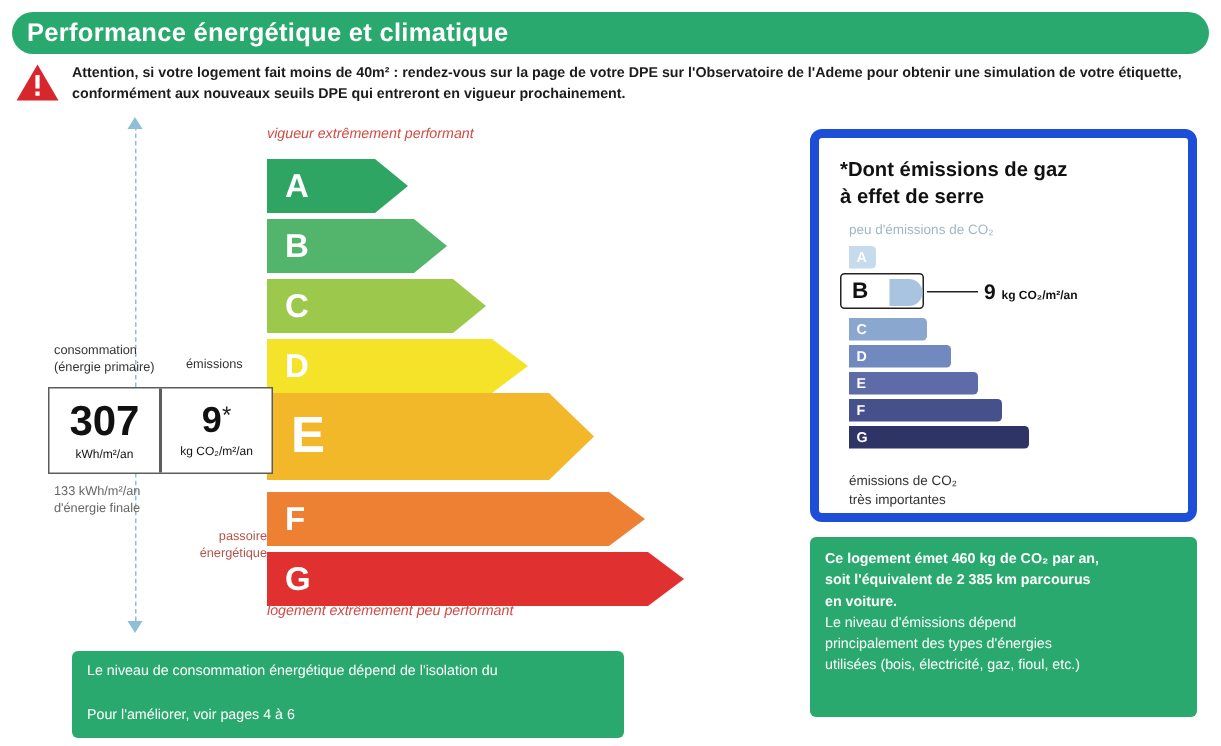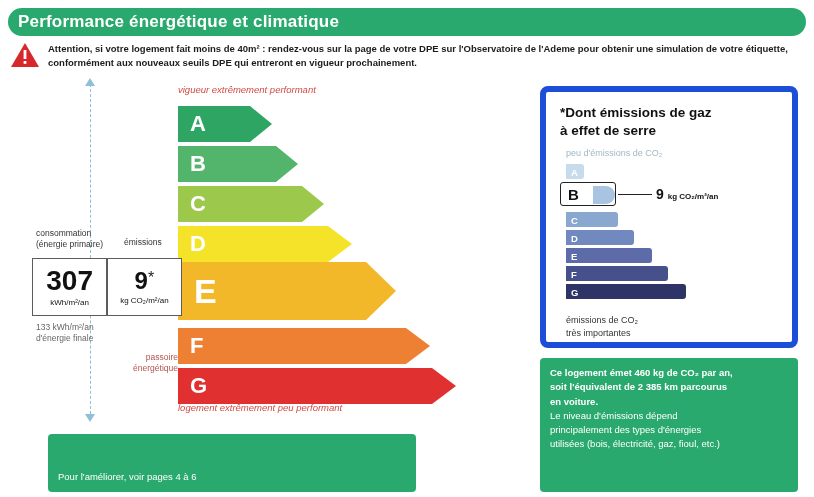--- a/index.html
+++ b/index.html
@@ -135,21 +135,21 @@
     position:absolute;left:7px;top:50%;transform:translateY(-50%);font-size:15px;font-weight:bold;color:#111;
   }
   .ges-connect{position:absolute;height:1px;background:#222;}
   .ges-value{
     position:absolute;font-size:14px;font-weight:bold;color:#111;
   }
   .ges-value .u{font-size:8px;font-weight:bold;}
 
   
   .greenbox-right{
-    position:absolute;left:540px;top:358px;width:258px;height:134px;
+    position:absolute;left:540px;top:358px;width:258px;height:120px;
     background:#2aa96e;color:#ffffff;border-radius:4px;
     font-size:9.5px;line-height:1.5;padding:8px 10px;box-sizing:border-box;
   }
   .greenbox-right .b{font-weight:bold;}
 </style>
 </head>
 <body>
 
 <div class="page">
 
@@ -264,21 +264,21 @@
     <span>133 kWh/m²/an</span><br>
     <span>d'énergie finale</span>
   </div>
 
   <div class="passoire">
     <span>passoire</span><br>
     <span>énergétique</span>
   </div>
 
   <div class="greenbox-left">
-    <br>
+    <span>Le niveau de consommation énergétique dépend de l'isolation du</span><br>
     <br>
     <span>Pour l'améliorer, voir pages 4 à 6</span>
   </div>
 
   <div class="gespanel">
     <div class="ges-title">
       <span>*Dont émissions de gaz</span><br>
       <span>à effet de serre</span>
     </div>
     <div class="ges-sub">peu d'émissions de CO₂</div>

